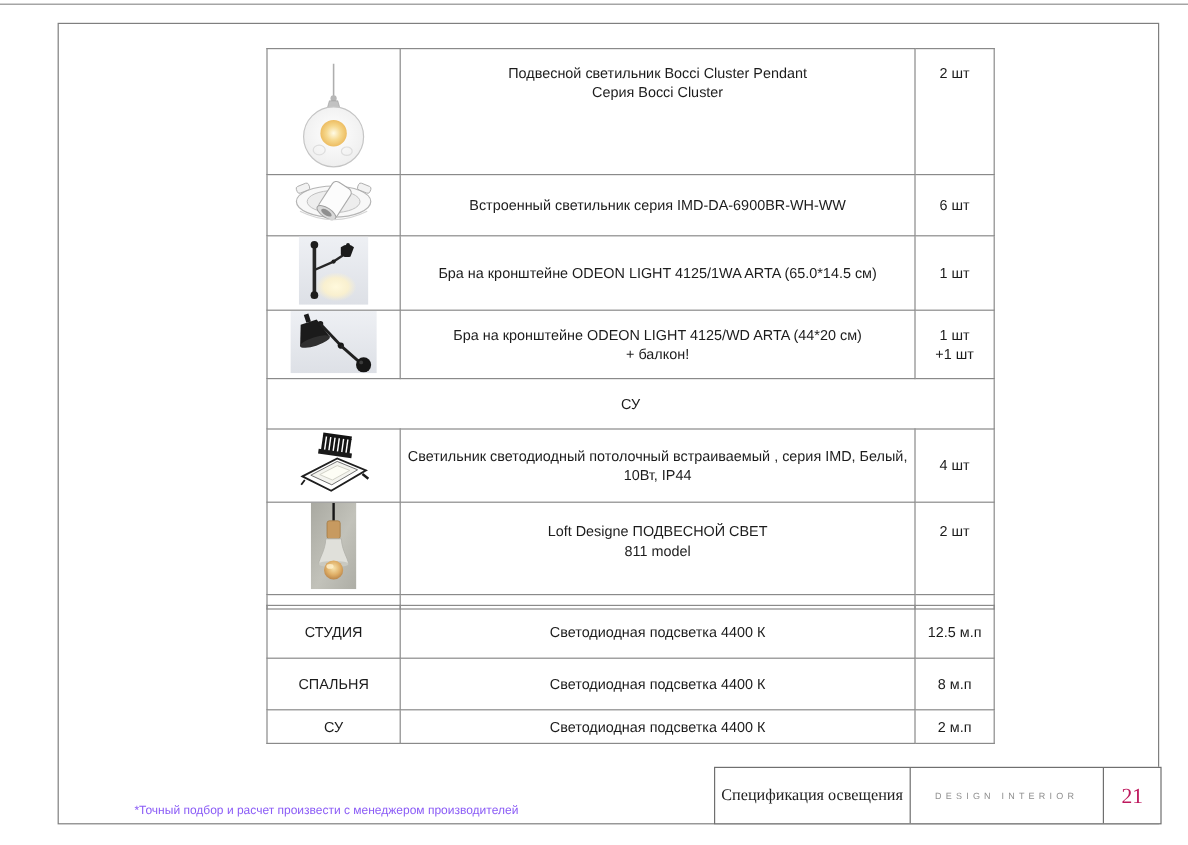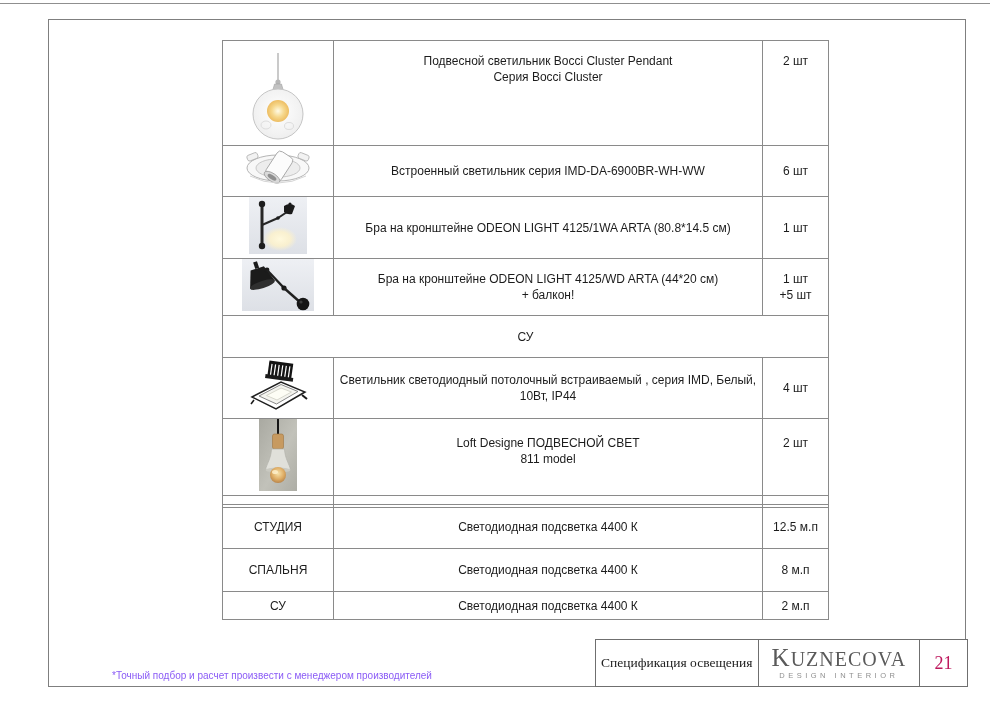--- a/index.html
+++ b/index.html
@@ -139,21 +139,21 @@
             <circle cx="13" cy="49" r="3.2" fill="#1d1d1d"></circle>
             <line x1="13" y1="28" x2="29" y2="21" stroke="#262626" stroke-width="2"></line>
             <line x1="29" y1="21" x2="41" y2="13" stroke="#262626" stroke-width="2"></line>
             <circle cx="29" cy="21" r="1.8" fill="#1d1d1d"></circle>
             <path d="M35,9 Q41,5 46,9 L43,17 Q38,18 35,15 Z" fill="#1b1b1b"></path>
             <circle cx="41" cy="7" r="1.6" fill="#1b1b1b"></circle>
           </svg>
         </span>
       </td>
       <td>
-        <span>Бра на кронштейне ODEON LIGHT 4125/1WA ARTA (80.8*14.5 см)</span>
+        <span>Бра на кронштейне ODEON LIGHT 4125/1WA ARTA (65.0*14.5 см)</span>
       </td>
       <td>
         <span>1 шт</span>
       </td>
     </tr>
 
     <tr class="r4">
       <td class="img-cell">
         <span class="photo-frame">
           <svg width="72" height="52" viewBox="0 0 72 52">
@@ -177,21 +177,21 @@
             <circle cx="59" cy="43" r="1.6" fill="#3c3c3c"></circle>
           </svg>
         </span>
       </td>
       <td>
         <span class="qline">Бра на кронштейне ODEON LIGHT 4125/WD ARTA (44*20 см)</span>
         <span class="qline">+ балкон!</span>
       </td>
       <td>
         <span class="qline">1 шт</span>
-        <span class="qline">+5 шт</span>
+        <span class="qline">+1 шт</span>
       </td>
     </tr>
 
     <tr class="r5">
       <td colspan="3">
         <span>СУ</span>
       </td>
     </tr>
 
     <tr class="r6">
@@ -297,21 +297,20 @@
 
   <div class="footnote">
     <span>*Точный подбор и расчет произвести с менеджером производителей</span>
   </div>
 
   <div class="title-block">
     <div class="tb-cell tb-title">
       <span>Спецификация освещения</span>
     </div>
     <div class="tb-cell tb-logo">
-      <div class="brand">KUZNECOVA</div>
       <div class="brand-sub">DESIGN INTERIOR</div>
     </div>
     <div class="tb-cell tb-num">
       <span>21</span>
     </div>
   </div>
 
 </div>
 
 </body></html>

